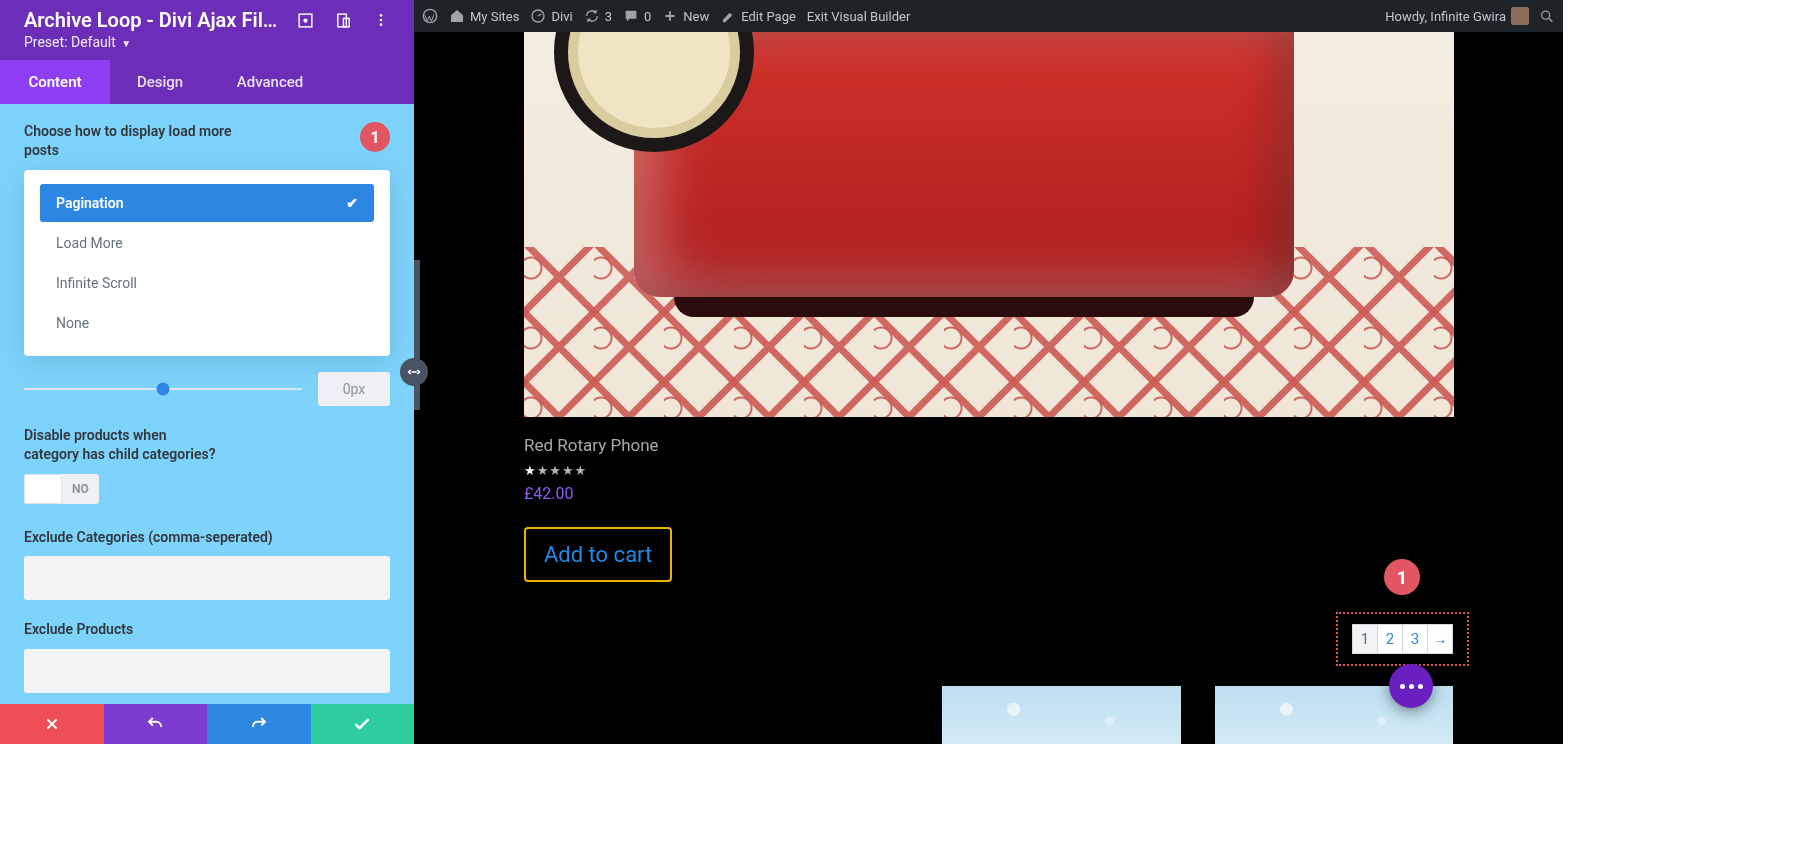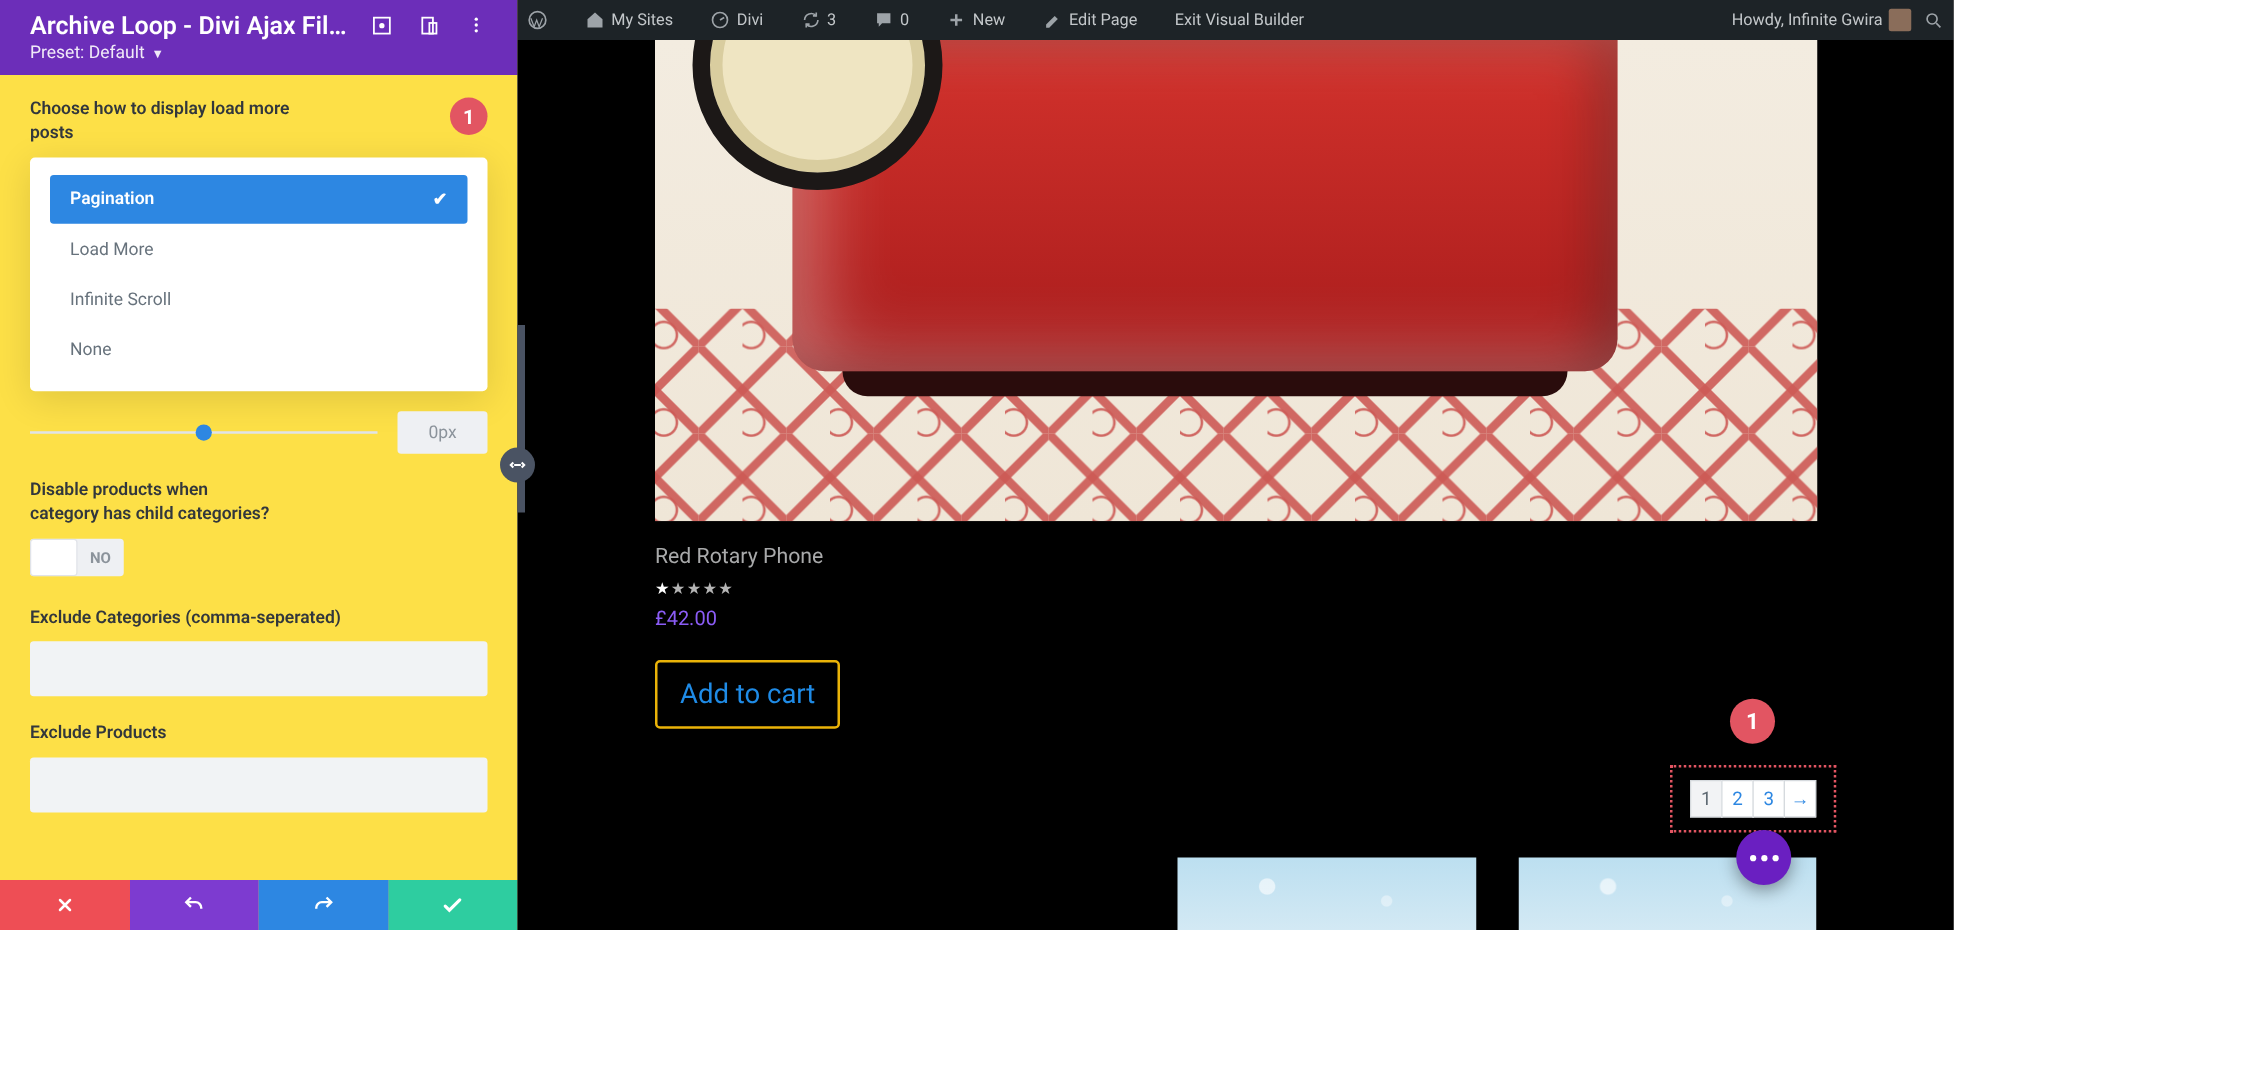--- a/index.html
+++ b/index.html
@@ -1,19 +1,19 @@
 <!DOCTYPE html>
 <html><head>
   <meta charset="utf-8">
   <style>
     * { margin: 0; padding: 0; box-sizing: border-box; font-family: -apple-system, BlinkMacSystemFont, "Segoe UI", Roboto, sans-serif; }
     body { display: flex; height: 744px; width: 1563px; overflow: hidden; background: #fff; }
 
     
-    .left-panel { width: 414px; min-width: 414px; display: flex; flex-direction: column; background: #fde047; position: relative; }
+    .left-panel { width: 414px; min-width: 414px; display: flex; flex-direction: column; background: #7dd3fc; position: relative; }
     .settings-header { background: #6c2eb9; color: #fff; padding: 8px 24px 10px 24px; }
     .settings-title-row { display: flex; align-items: center; justify-content: space-between; }
     .settings-title { font-size: 20px; font-weight: 600; flex: 1; white-space: nowrap; overflow: hidden; text-overflow: ellipsis; }
     .header-icons { display: flex; gap: 20px; padding-left: 12px; }
     .header-icon { width: 18px; height: 18px; display: flex; align-items: center; justify-content: center; color: #fff; cursor: pointer; }
     .preset-row { font-size: 14px; opacity: 0.9; margin-top: 2px; cursor: pointer; }
     .preset-caret { display: inline-block; font-size: 10px; margin-left: 2px; }
 
     .tabs { display: flex; background: #6c2eb9; }
     .tab { flex: 0 0 auto; padding: 13px 20px; font-size: 15px; color: rgba(255,255,255,0.85); cursor: pointer; font-weight: 500; }
@@ -51,21 +51,21 @@
     .bottom-btn.redo { background: #2d87e2; }
     .bottom-btn.save { background: #2ecda0; }
 
     .drag-handle { position: absolute; top: 358px; right: -14px; width: 28px; height: 28px; background: #4a5363; border-radius: 50%; display: flex; align-items: center; justify-content: center; color: #fff; z-index: 50; cursor: ew-resize; }
     .drag-guide { position: absolute; top: 260px; right: -6px; width: 6px; height: 150px; background: #4a5363; z-index: 40; }
 
     
     .right-area { flex: 1; display: flex; flex-direction: column; background: #000; position: relative; overflow:hidden; }
 
     .wp-admin-bar { height: 32px; background: #1d2327; display: flex; align-items: center; padding: 0 8px; color: #c3c7ca; font-size: 13px; }
-    .ab-left { display: flex; align-items: center; gap: 30px; }
+    .ab-left { display: flex; align-items: center; gap: 11px; }
     .ab-item { display: flex; align-items: center; gap: 5px; cursor: pointer; }
     .ab-icon { width: 16px; height: 16px; display:flex; align-items:center; justify-content:center; }
     .ab-right { margin-left: auto; display: flex; align-items: center; gap: 10px; }
     .avatar { width: 18px; height: 18px; background: #8a6d5a; border-radius: 2px; }
 
     .canvas { flex: 1; background: #000; position: relative; padding: 0 110px 0 110px; overflow:hidden; }
 
     .product-card { width: 930px; margin: 0; }
     .product-image { width: 930px; height: 385px; position: relative; overflow: hidden; }
     .img-bg { position:absolute; inset:0; background: linear-gradient(#f3ece0, #efe6d7); }
@@ -130,20 +130,25 @@
             </svg>
         </div>
       </div>
     </div>
     <div class="preset-row">
       <span>Preset: </span><span>Default</span>
       <span class="preset-caret">▼</span>
     </div>
   </div>
 
+  <div class="tabs">
+    <div class="tab active">Content</div>
+    <div class="tab">Design</div>
+    <div class="tab">Advanced</div>
+  </div>
 
   <div class="settings-body">
     <div class="setting-row">
       <div class="setting-label-row">
         <div class="setting-label" style="max-width: 220px;">Choose how to display load more posts</div>
         <div class="badge-circle">1</div>
       </div>
       <div class="option-list">
         <div class="option-item selected">
           <span>Pagination</span>

